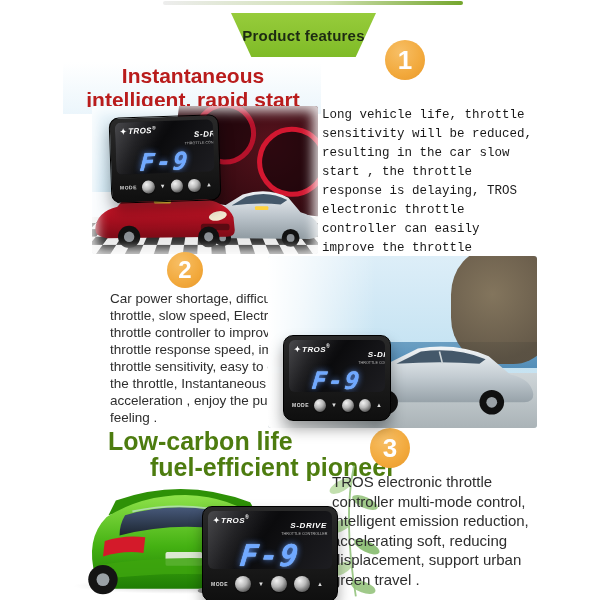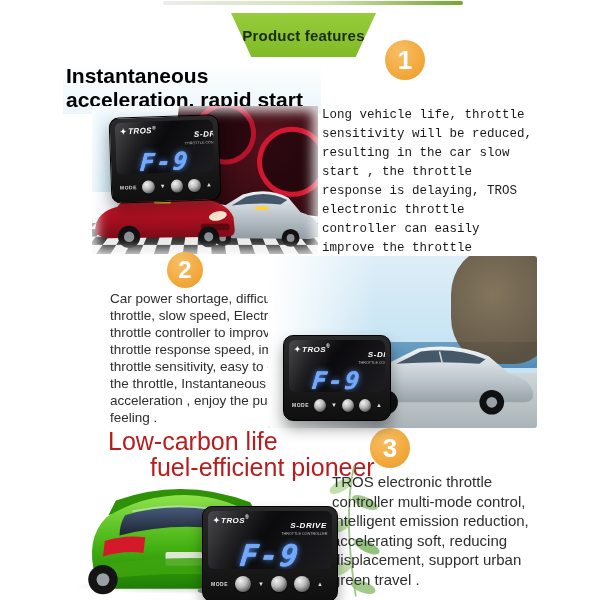--- a/index.html
+++ b/index.html
@@ -18,24 +18,24 @@
   #banner span{font-size:15px;font-weight:600;color:#1d2b12;letter-spacing:.2px;}
 
   .num-circle{border-radius:50%;background:radial-gradient(circle at 38% 30%,#f7bf66,#f2a93c 60%,#e8982a);
     display:flex;align-items:center;justify-content:center;
     color:#fff;font-weight:bold;font-size:26px;}
   #circle1{left:385px;top:40px;width:40px;height:40px;}
   #circle2{left:167px;top:252px;width:36px;height:36px;font-size:24px;}
   #circle3{left:370px;top:428px;width:40px;height:40px;}
 
   
-  .red-h{color:#000000;font-weight:bold;text-align:left;}
+  .red-h{color:#b91c1c;font-weight:bold;text-align:center;}
   #h1{left:66px;top:64px;width:254px;font-size:21px;line-height:24px;}
   #h2{left:288px;top:261px;width:126px;font-size:23px;line-height:29px;z-index:5;}
-  .green-h{color:#b91c1c;font-weight:normal;font-size:25px;line-height:26px;white-space:nowrap;}
+  .green-h{color:#4d7c0f;font-weight:bold;font-size:25px;line-height:26px;white-space:nowrap;}
   #h3a{left:108px;top:428px;}
   #h3b{left:150px;top:454px;}
 
   
   #para1{left:322px;top:70px;width:216px;font-family:"Liberation Mono",monospace;
     font-size:12.5px;line-height:19px;color:#191919;margin-top:36px;}
   #para2{left:110px;top:290px;width:210px;font-size:13.5px;line-height:17px;color:#2e2e2e;}
   #para3{left:332px;top:472px;width:198px;font-size:15px;line-height:19.5px;color:#2e2e2e;z-index:4;}
 
   
@@ -116,21 +116,21 @@
   <div id="banner" class="abs">
     <span>Product features</span>
   </div>
   <div id="circle1" class="abs num-circle">
     <span>1</span>
   </div>
 
   <div id="sky-wash" class="abs"></div>
   <div id="h1" class="abs red-h">
     <div>Instantaneous</div>
-    <div>acceleration, rapid start</div>
+    <div>intelligent, rapid start</div>
   </div>
 
   <div id="collage" class="abs">
     <div class="sky"></div>
     <div class="gauge-panel">
       <div class="ring r1"></div>
       <div class="ring r2"></div>
     </div>
     <div class="checker"></div>
     <svg style="position:absolute;right:-6px;bottom:2px;width:128px;" viewBox="0 0 230 130">

